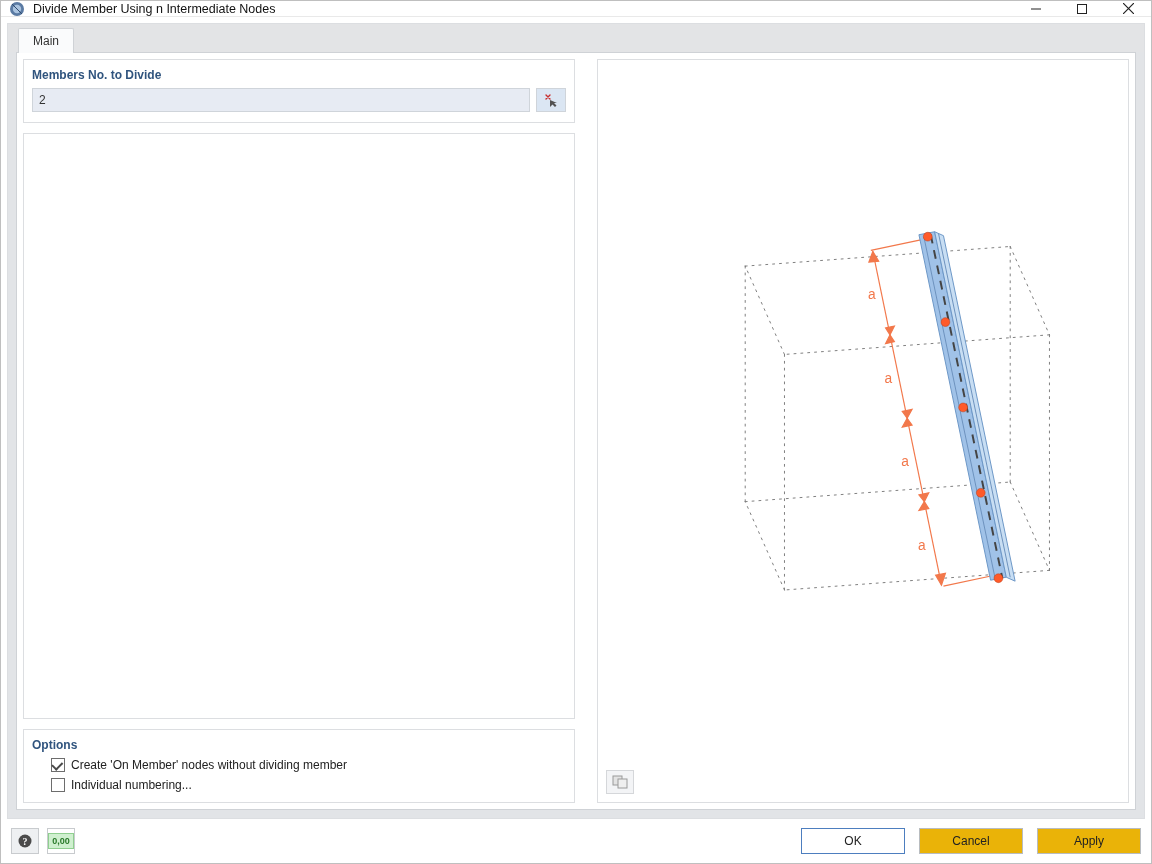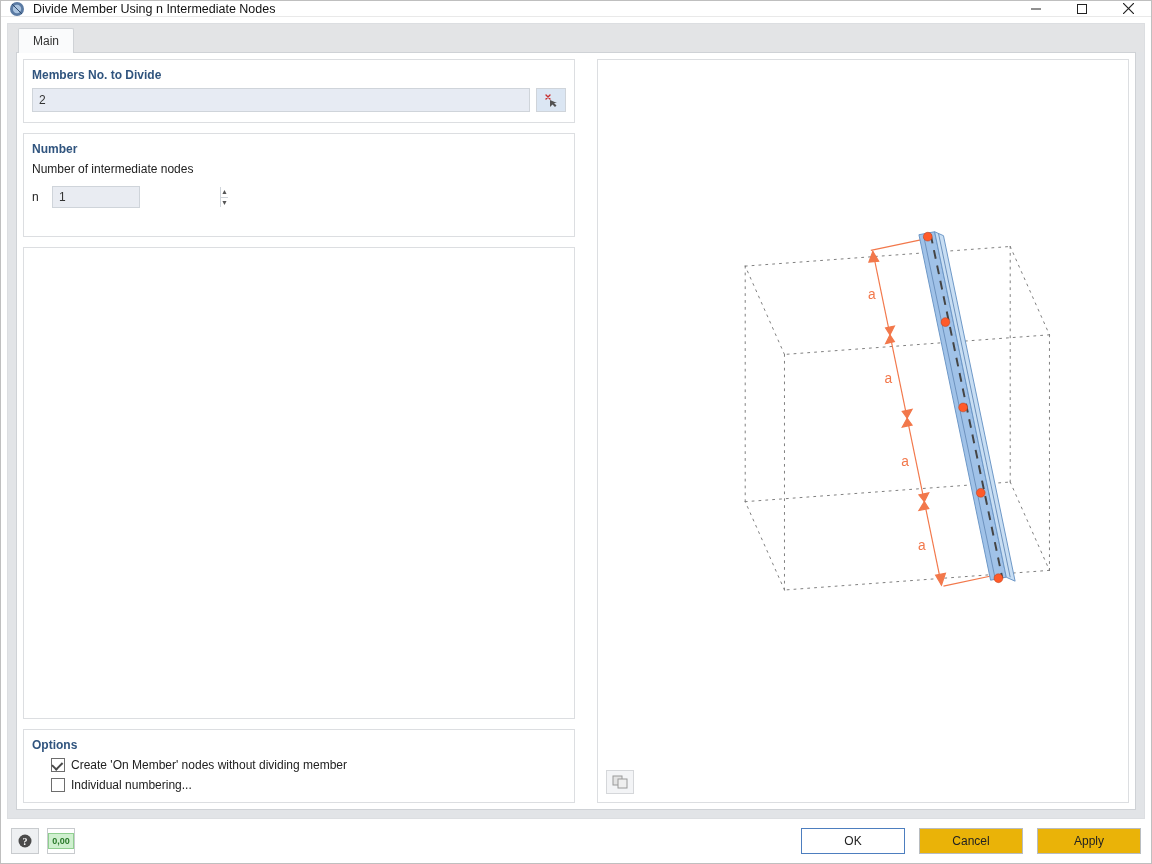--- a/index.html
+++ b/index.html
@@ -303,34 +303,20 @@
             <input class="members-input" type="text" value="2" style="">
             <span class="pick-btn">
               <svg width="16" height="16" viewBox="0 0 16 16">
                 <path d="M3 3 L7 7 M7 3 L3 7" stroke="#c83030" stroke-width="1.4" stroke-linecap="round"></path>
                 <path d="M7 8 L7 15 L9.5 12.5 L12 15 L13.5 13.5 L11 11 L14 11 Z" fill="#525252"></path>
               </svg>
             </span>
           </div>
         </div>
 
-        <div class="panel" style="padding-bottom:28px;">
-          <div class="panel-title">Number</div>
-          <div class="label-line">Number of intermediate nodes</div>
-          <div class="n-row">
-            <span class="n-label">n</span>
-            <span class="spinner">
-              <input type="text" value="1" style="">
-              <span class="spin-btns">
-                <span class="spin-btn">▲</span>
-                <span class="spin-btn">▼</span>
-              </span>
-            </span>
-          </div>
-        </div>
 
         <div class="filler-panel"></div>
 
         <div class="panel">
           <div class="panel-title">Options</div>
           <div class="check-row">
             <span class="chk checked"></span>
             <span>Create 'On Member' nodes without dividing member</span>
           </div>
           <div class="check-row">

